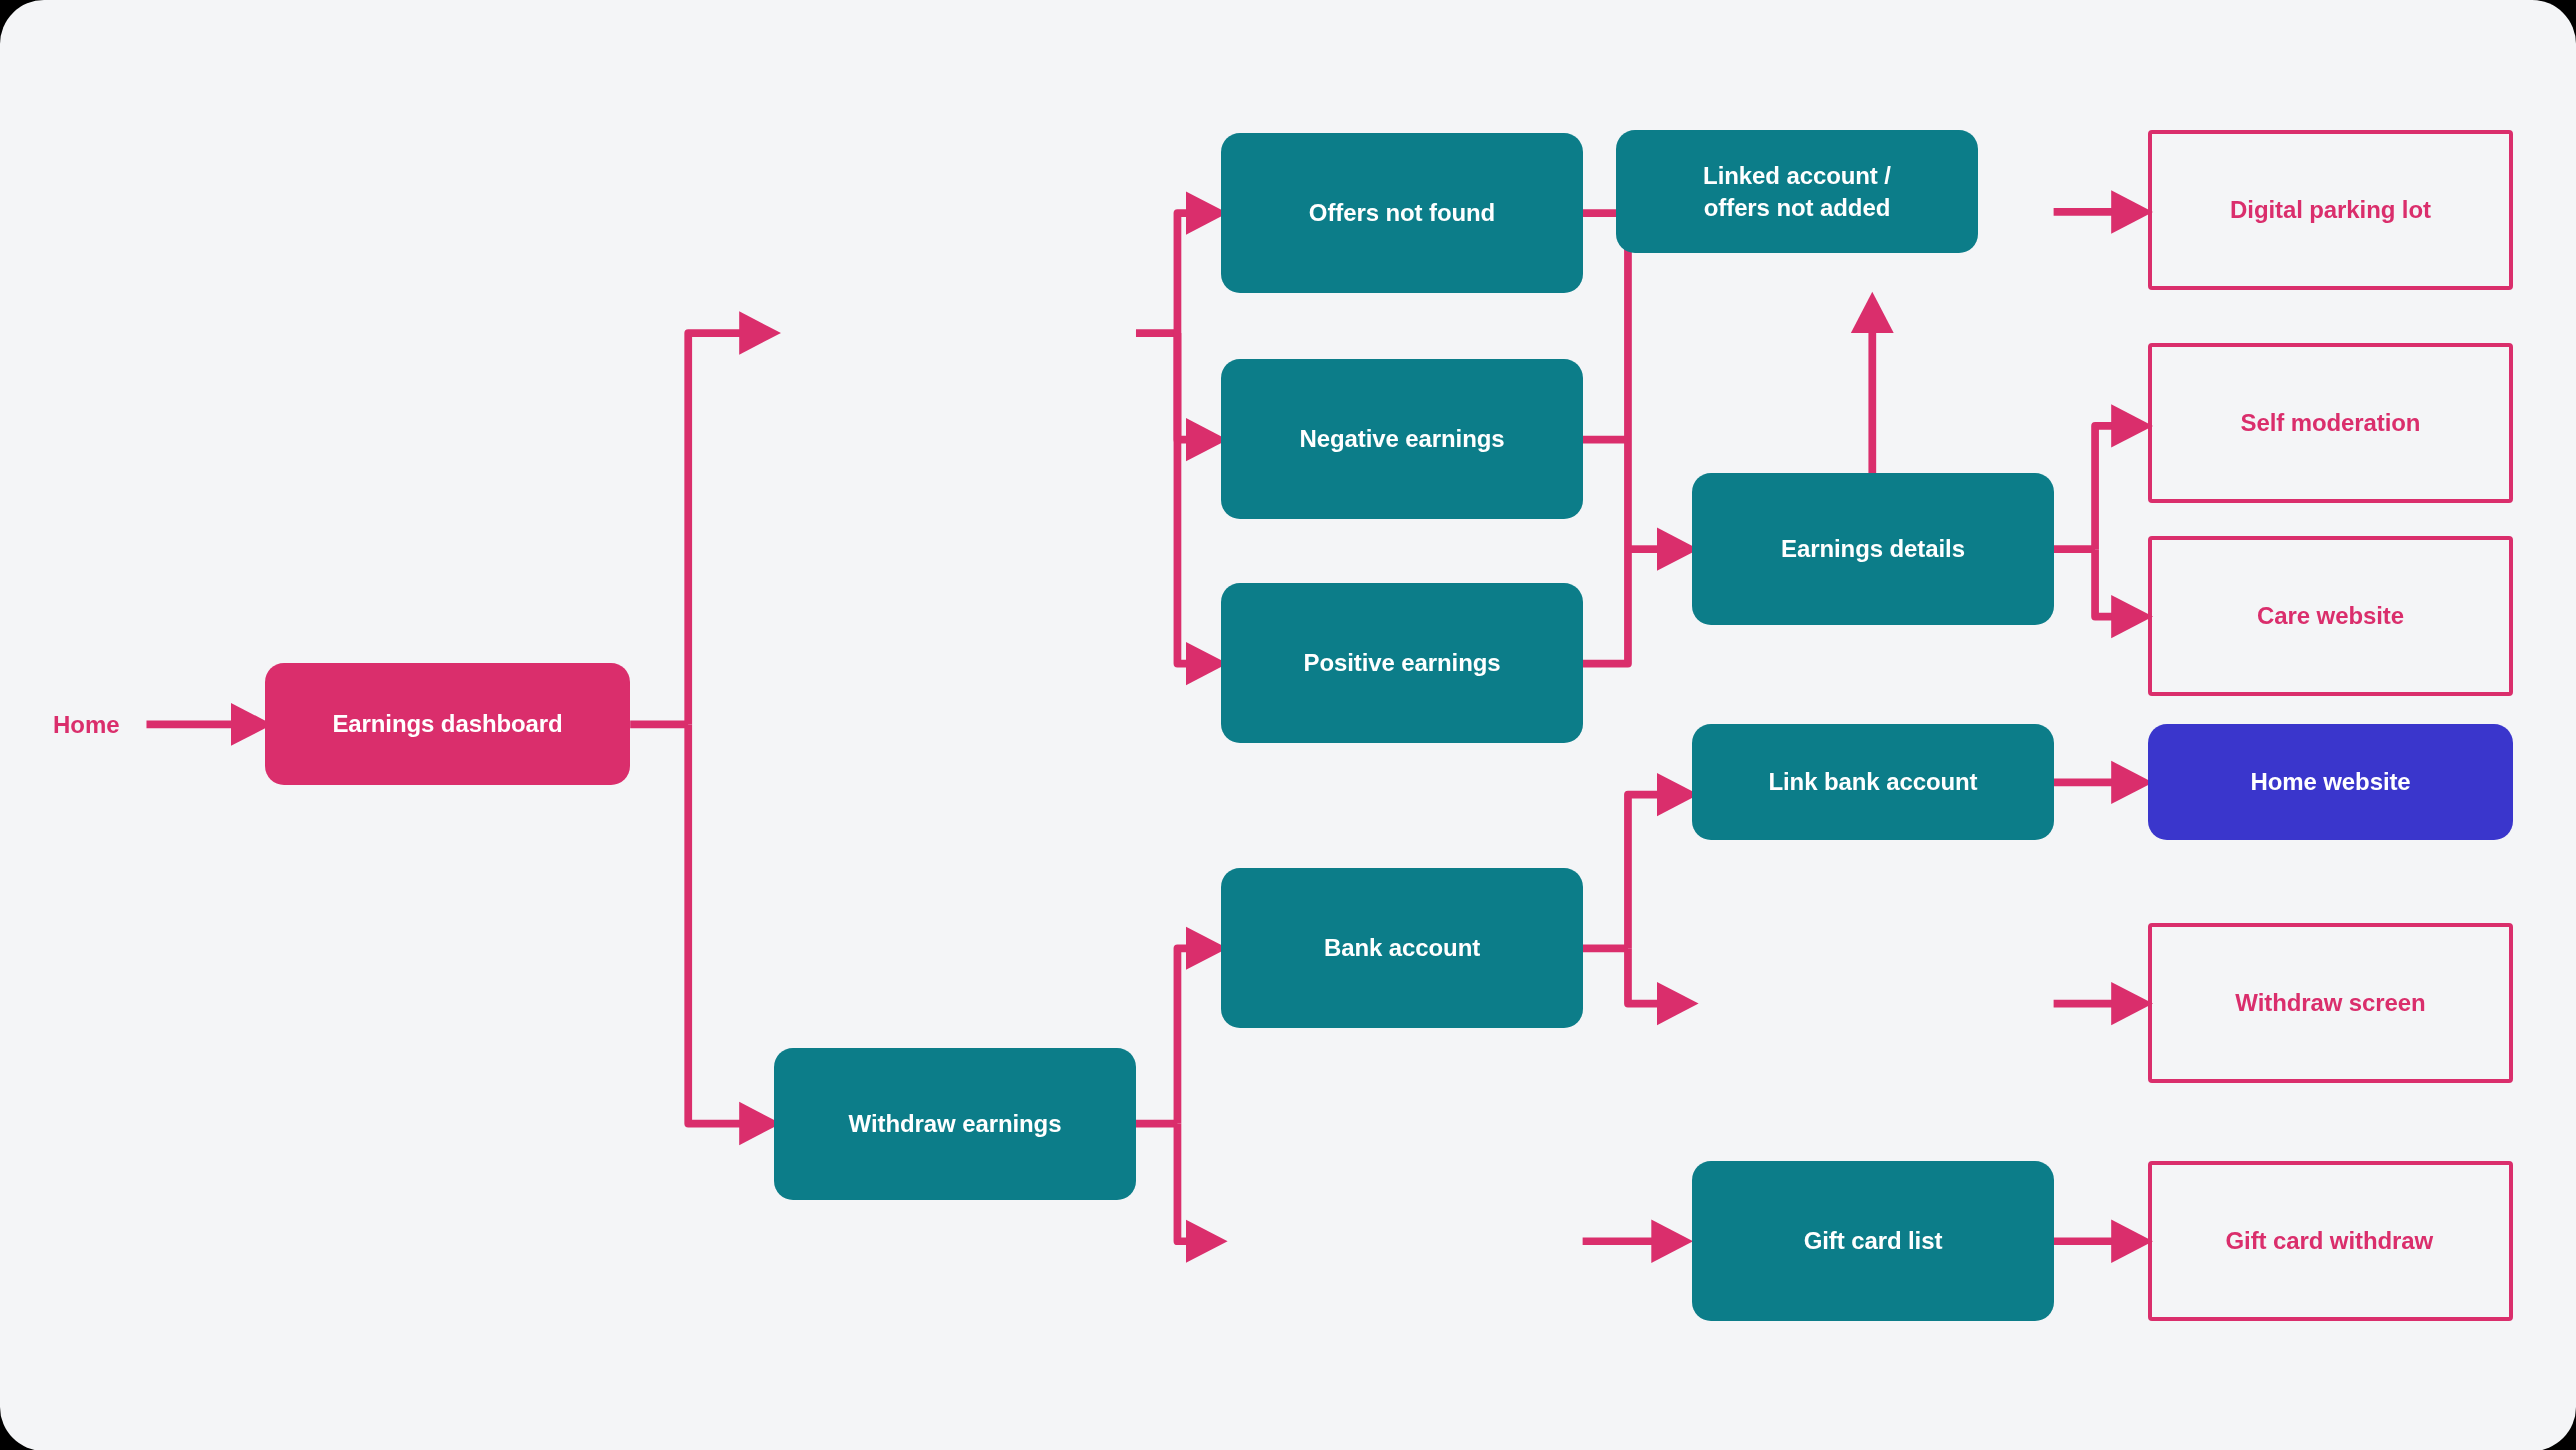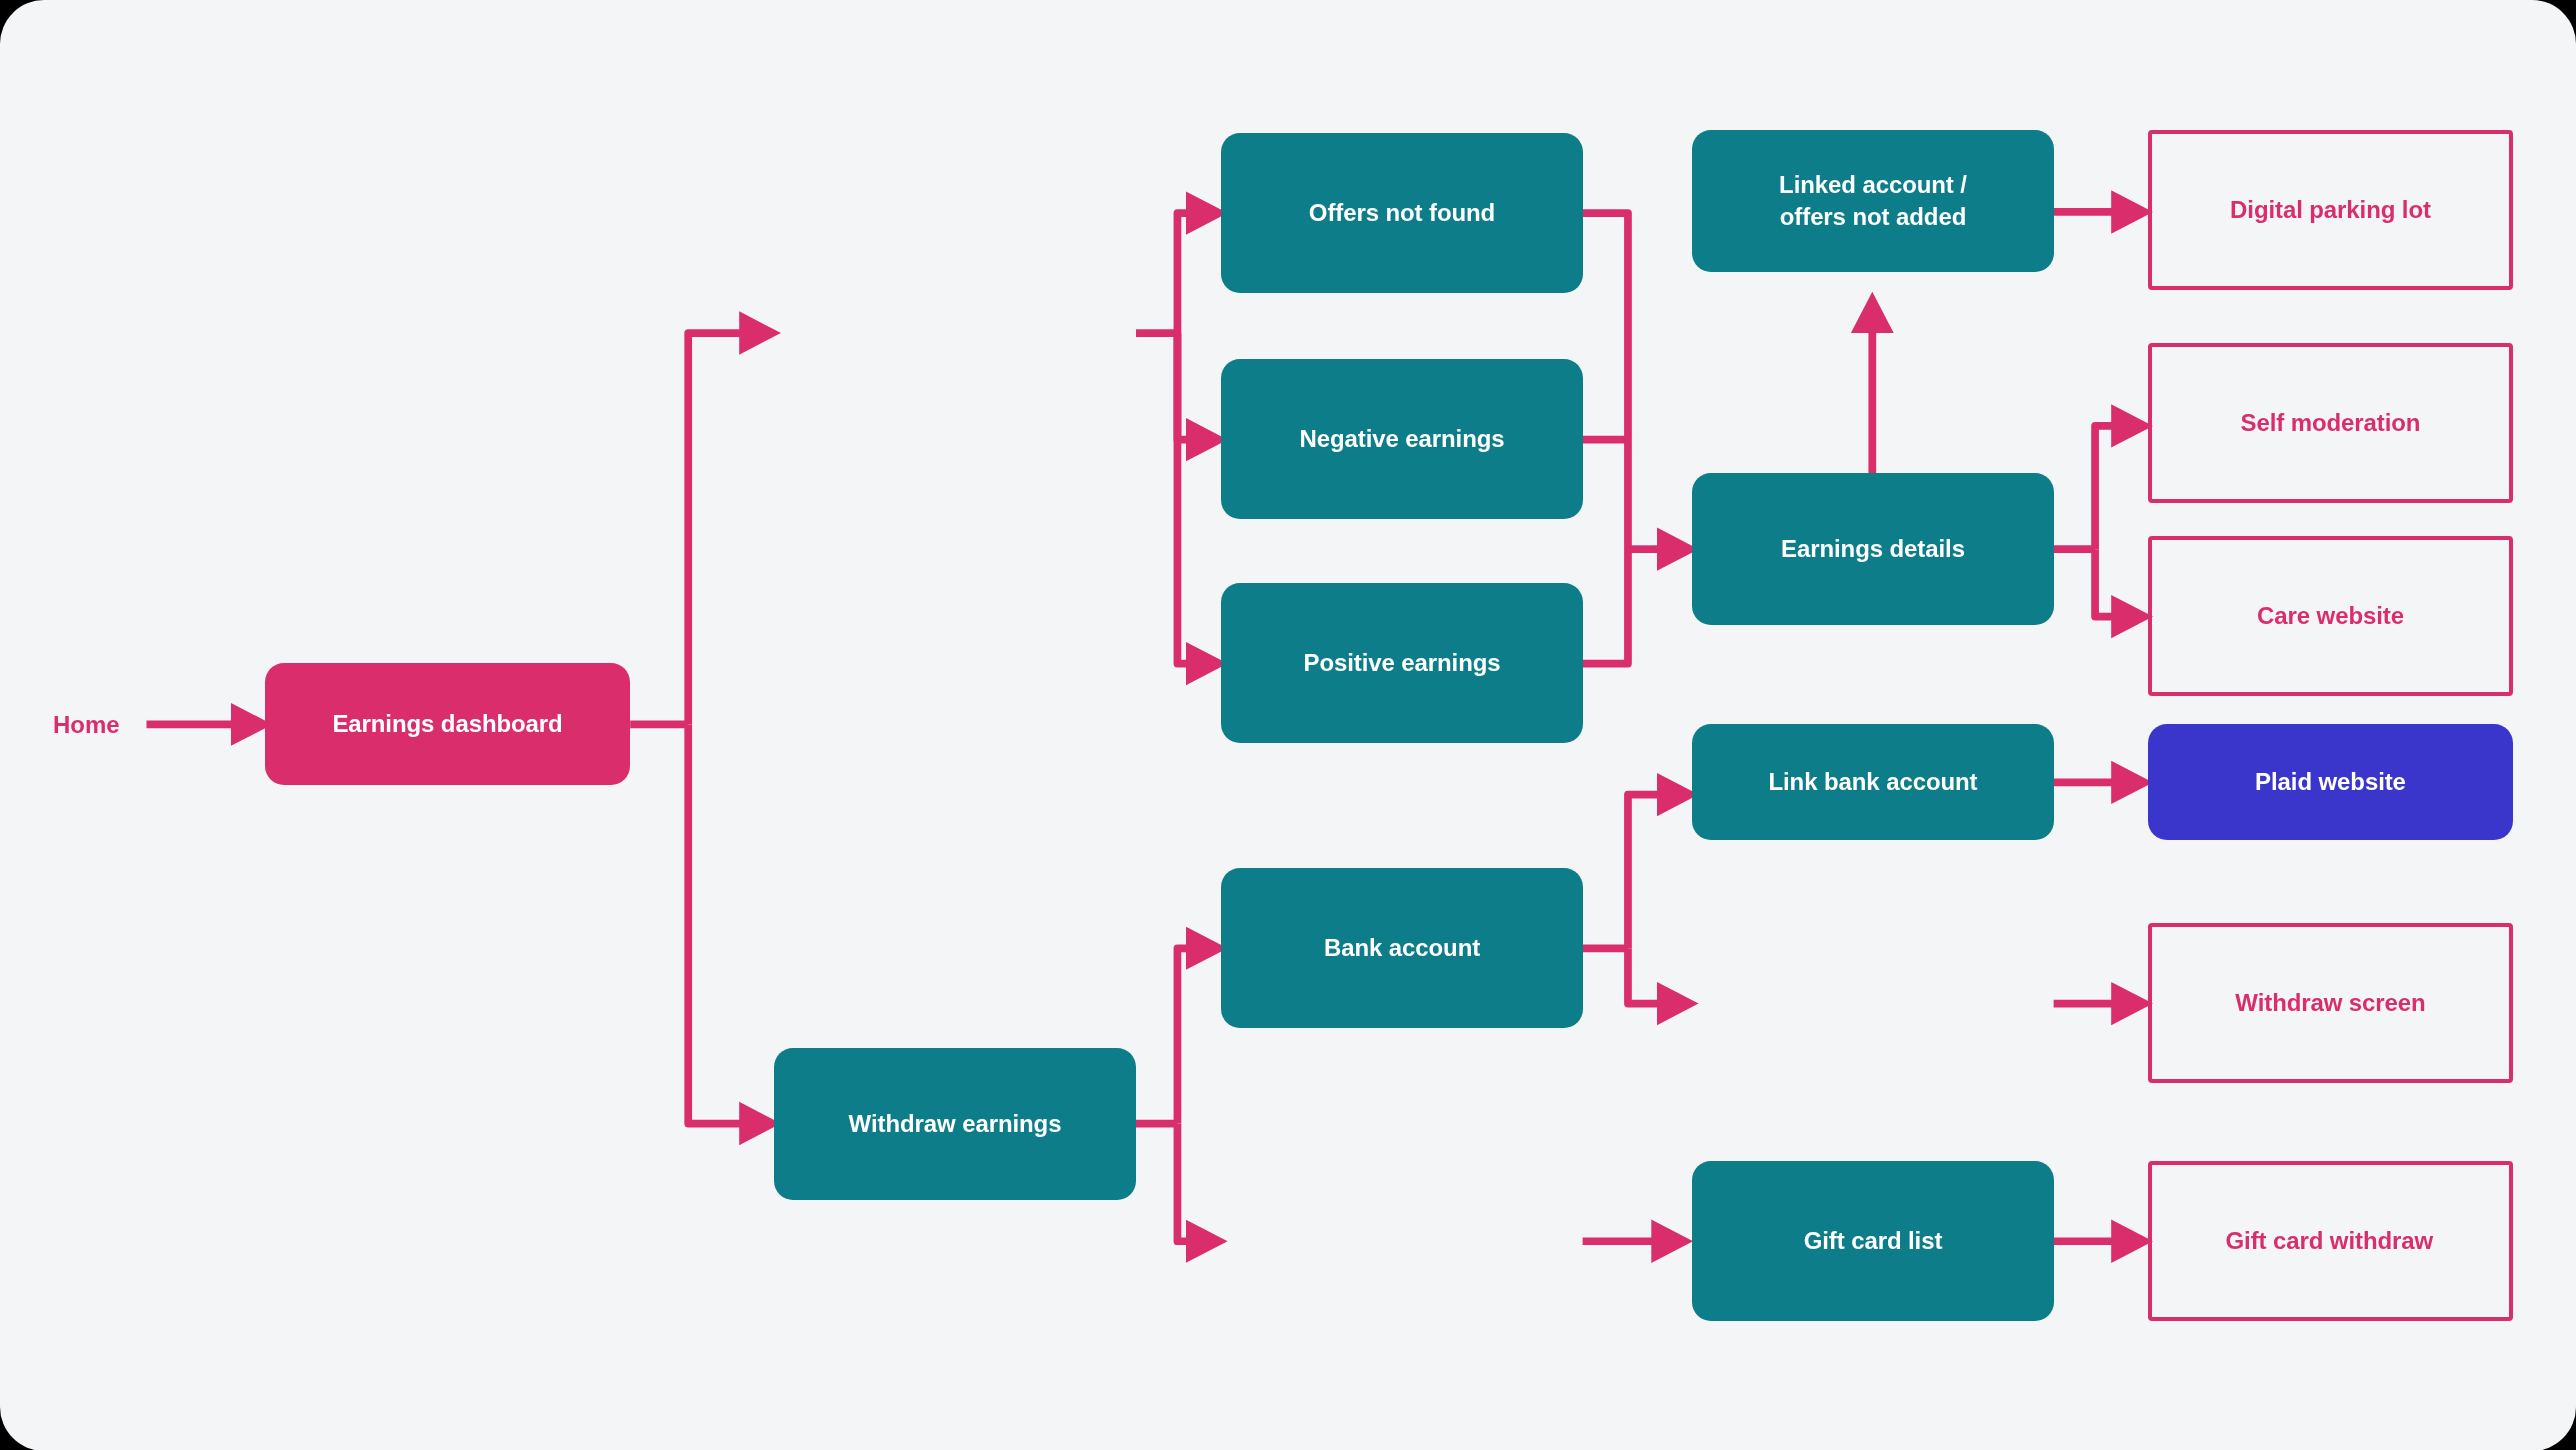--- a/index.html
+++ b/index.html
@@ -154,21 +154,21 @@
 
   <div class="node node-solid-teal" style="left:1221px; top:583px; width:362px; height:160px;">
     <span class="node-text">Positive earnings</span>
   </div>
 
   <div class="node node-solid-teal" style="left:1221px; top:868px; width:362px; height:160px;">
     <span class="node-text">Bank account</span>
   </div>
 
 
-  <div class="node node-solid-teal" style="left:1692px; top:130px; width:362px; height:142px;">
+  <div class="node node-solid-teal" style="left:1616px; top:130px; width:362px; height:123px;">
     <span class="node-text">Linked account /
 offers not added</span>
   </div>
 
   <div class="node node-solid-teal" style="left:1692px; top:473px; width:362px; height:152px;">
     <span class="node-text">Earnings details</span>
   </div>
 
   <div class="node node-solid-teal" style="left:1692px; top:724px; width:362px; height:116px;">
     <span class="node-text">Link bank account</span>
@@ -185,21 +185,21 @@
 
   <div class="node node-outline-pink" style="left:2148px; top:343px; width:365px; height:160px;">
     <span class="node-text">Self moderation</span>
   </div>
 
   <div class="node node-outline-pink" style="left:2148px; top:536px; width:365px; height:160px;">
     <span class="node-text">Care website</span>
   </div>
 
   <div class="node node-solid-purple" style="left:2148px; top:724px; width:365px; height:116px;">
-    <span class="node-text">Plaid website</span>
+    <span class="node-text">Home website</span>
   </div>
 
   <div class="node node-outline-pink" style="left:2148px; top:923px; width:365px; height:160px;">
     <span class="node-text">Withdraw screen</span>
   </div>
 
   <div class="node node-outline-pink" style="left:2148px; top:1161px; width:365px; height:160px;padding-left:12px;">
     <span class="node-text">Gift card withdraw</span>
   </div>
 

